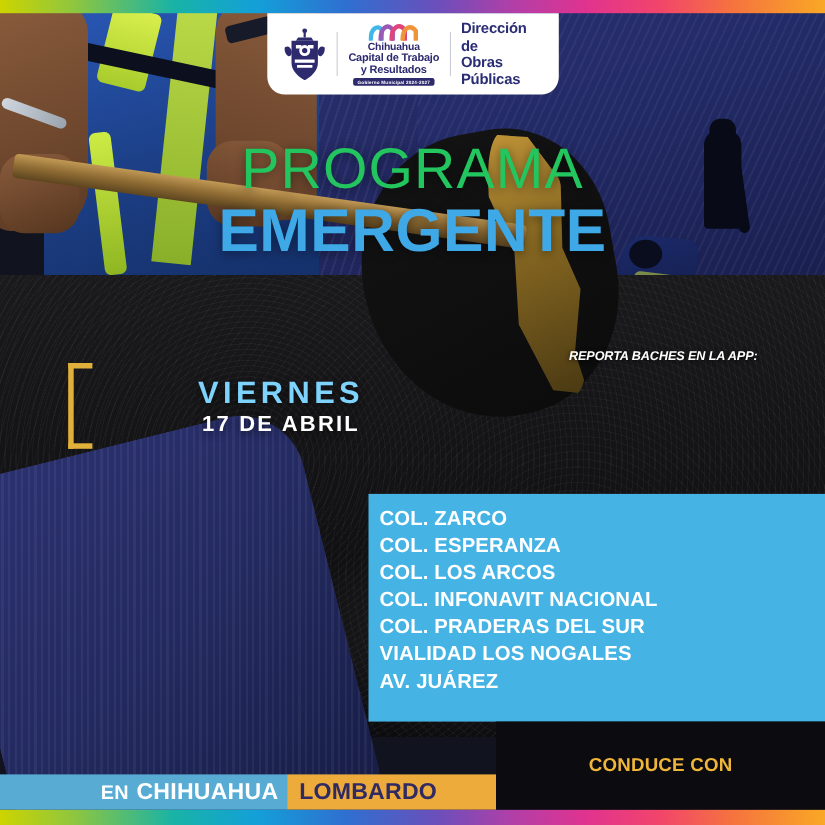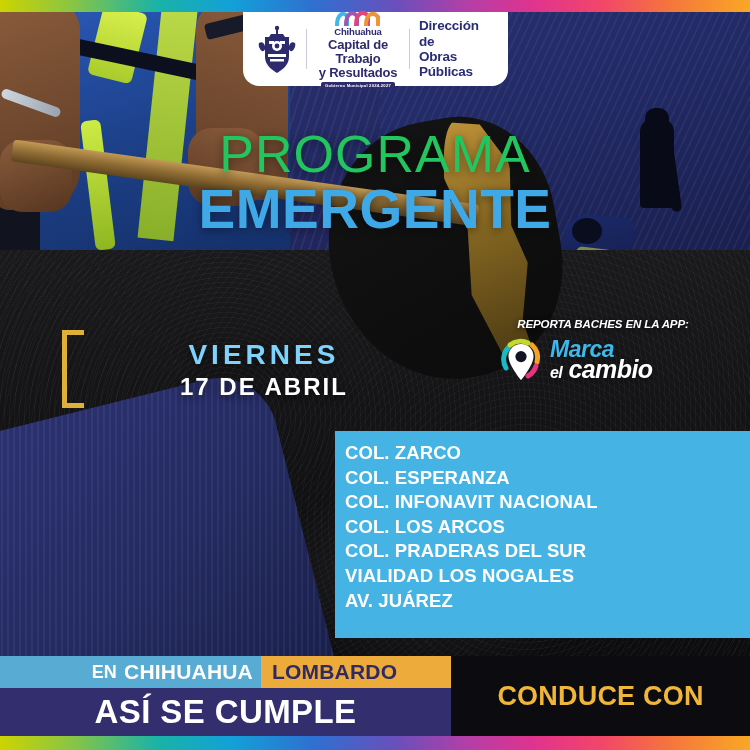--- a/index.html
+++ b/index.html
@@ -183,21 +183,21 @@
   }
   .crest { width:40px; height:48px; flex:0 0 auto; }
   .vrule { width:1px; height:40px; background:#c9ccd6; flex:0 0 auto; }
   .chih-logo { display:flex; flex-direction:column; align-items:center; width:84px; flex:0 0 auto; }
   .chih-m { width:46px; height:17px; }
   .chih-name {
     font-size:9.5px; font-weight:bold; color:#2d2a6e; letter-spacing:-.2px;
     line-height:1; margin-top:1px;
   }
   .chih-sub {
-    font-size:13px; font-weight:bold; color:#2d2a6e; line-height:1.08;
+    font-size:10px; font-weight:bold; color:#2d2a6e; line-height:1.08;
     text-align:center; margin-top:1px; letter-spacing:-.2px;
   }
   .chih-gov {
     margin-top:1.5px; font-size:4.2px; font-weight:bold; color:#ffffff;
     background:#2d2a6e; border-radius:2px; padding:1px 4px; letter-spacing:.2px;
     white-space:nowrap;
   }
   .dir-text {
     font-size:13.5px; font-weight:bold; color:#2a2d74; line-height:1.14;
     letter-spacing:-.2px;
@@ -218,21 +218,21 @@
   .date-wrap { position:absolute; left:62px; top:330px; z-index:4; display:flex; align-items:center; }
   .bracket {
     width:22px; height:78px; border:5px solid #e0b13a; border-right:none; flex:0 0 auto;
   }
   .date-lines { margin-left:96px; text-align:center; }
   .d1 {
     font-size:28px; font-weight:bold; color:#7dd3fc; letter-spacing:4px; line-height:1.25;
     text-shadow:0 2px 8px rgba(0,0,0,.6);
   }
   .d2 {
-    font-size:24px; font-weight:bold; color:#ffffff; letter-spacing:2px; line-height:1.25;
+    font-size:20px; font-weight:bold; color:#ffffff; letter-spacing:2px; line-height:1.25;
     text-shadow:0 2px 8px rgba(0,0,0,.6);
   }
 
   
   .app-block { position:absolute; left:498px; top:318px; width:210px; z-index:4; }
   .app-caption {
     font-size:11.5px; font-weight:bold; color:#ffffff; font-style:italic;
     letter-spacing:-.1px; text-align:center; white-space:nowrap;
     text-shadow:0 1px 5px rgba(0,0,0,.7);
   }
@@ -244,21 +244,21 @@
     letter-spacing:-.5px; text-shadow:0 1px 4px rgba(0,0,0,.6);
   }
   .w-cambio {
     font-size:25px; font-weight:bold; font-style:italic; color:#ffffff;
     letter-spacing:-.6px; margin-top:-4px; text-shadow:0 1px 4px rgba(0,0,0,.6);
   }
   .w-el { font-size:16px; }
 
   
   .list-panel {
-    position:absolute; left:335px; top:431px; width:415px; height:207px;
+    position:absolute; left:335px; top:449px; width:415px; height:207px;
     background:#45b3e4; z-index:4; padding:10px 0 0 10px;
   }
   .list-item {
     font-size:18.5px; font-weight:bold; color:#ffffff; line-height:1.33;
     letter-spacing:.1px; white-space:nowrap;
   }
 
   
   .bottom-left { position:absolute; left:0; bottom:14px; width:451px; z-index:6; }
   .bl-row1 { display:flex; height:32px; }
@@ -277,21 +277,21 @@
     height:48px; background:#332e6e; display:flex; align-items:center;
     justify-content:center;
   }
   .bl-row2-t { font-size:33px; font-weight:bold; color:#ffffff; letter-spacing:.4px; }
 
   .bottom-right {
     position:absolute; right:0; bottom:14px; width:299px; height:80px;
     background:#0b0b10; z-index:6;
     display:flex; flex-direction:column; align-items:center; justify-content:center;
   }
-  .br1 { font-size:27px; font-weight:bold; color:#f0b63a; letter-spacing:.2px; line-height:1.05; }
+  .br1 { font-size:17px; font-weight:bold; color:#f0b63a; letter-spacing:.2px; line-height:1.05; }
   .br2 { font-size:32px; font-weight:bold; color:#ffffff; letter-spacing:.2px; line-height:1.05; }
 </style>
 </head>
 <body>
 
 <div class="photo">
   <div class="bg-wall"></div>
   <div class="bg-wall2"></div>
   <div class="truck-rail"></div>
   <div class="truck"></div>
@@ -378,58 +378,39 @@
 <div class="date-wrap">
   <div class="bracket"></div>
   <div class="date-lines">
     <div class="d1">VIERNES</div>
     <div class="d2">17 DE ABRIL</div>
   </div>
 </div>
 
 <div class="app-block">
   <div class="app-caption">REPORTA BACHES EN LA APP:</div>
-  <div class="app-logo">
-    <svg class="pin-svg" viewBox="0 0 46 48">
-      <g fill="none" stroke-width="5" stroke-linecap="round">
-        <path d="M8 32 A17 17 0 0 1 10 12" stroke="#19b9c6"></path>
-        <path d="M12 9 A17 17 0 0 1 30 7" stroke="#c2d92e"></path>
-        <path d="M34 9 A17 17 0 0 1 39 26" stroke="#f3a325"></path>
-        <path d="M38 30 A17 17 0 0 1 30 40" stroke="#e8337e"></path>
-      </g>
-      <path d="M23 8c-7 0-12.5 5.5-12.5 12.4 0 8.8 12.5 23.6 12.5 23.6s12.5-14.8 12.5-23.6C35.5 13.5 30 8 23 8z" fill="#ffffff"></path>
-      <circle cx="23" cy="20.6" r="5.6" fill="#111421"></circle>
-    </svg>
-    <div class="app-words">
-      <div class="w-marca">Marca</div>
-      <div class="w-cambio"><span class="w-el">el</span> <span>cambio</span></div>
-    </div>
-  </div>
 </div>
 
 <div class="list-panel">
   <div class="list-item">COL. ZARCO</div>
   <div class="list-item">COL. ESPERANZA</div>
+  <div class="list-item">COL. LOS ARCOS</div>
   <div class="list-item">COL. INFONAVIT NACIONAL</div>
-  <div class="list-item">COL. LOS ARCOS</div>
   <div class="list-item">COL. PRADERAS DEL SUR</div>
   <div class="list-item">VIALIDAD LOS NOGALES</div>
   <div class="list-item">AV. JUÁREZ</div>
 </div>
 
 <div class="bottom-left">
   <div class="bl-row1">
     <div class="bl-en">
       <span class="bl-en-en">EN</span>
       <span class="bl-en-ch">CHIHUAHUA</span>
     </div>
     <div class="bl-cap">
       <span class="bl-cap-t">LOMBARDO</span>
     </div>
   </div>
-  <div class="bl-row2">
-    <span class="bl-row2-t">ASÍ SE CUMPLE</span>
-  </div>
 </div>
 
 <div class="bottom-right">
   <div class="br1">CONDUCE CON</div>
 </div>
 
 </body></html>

